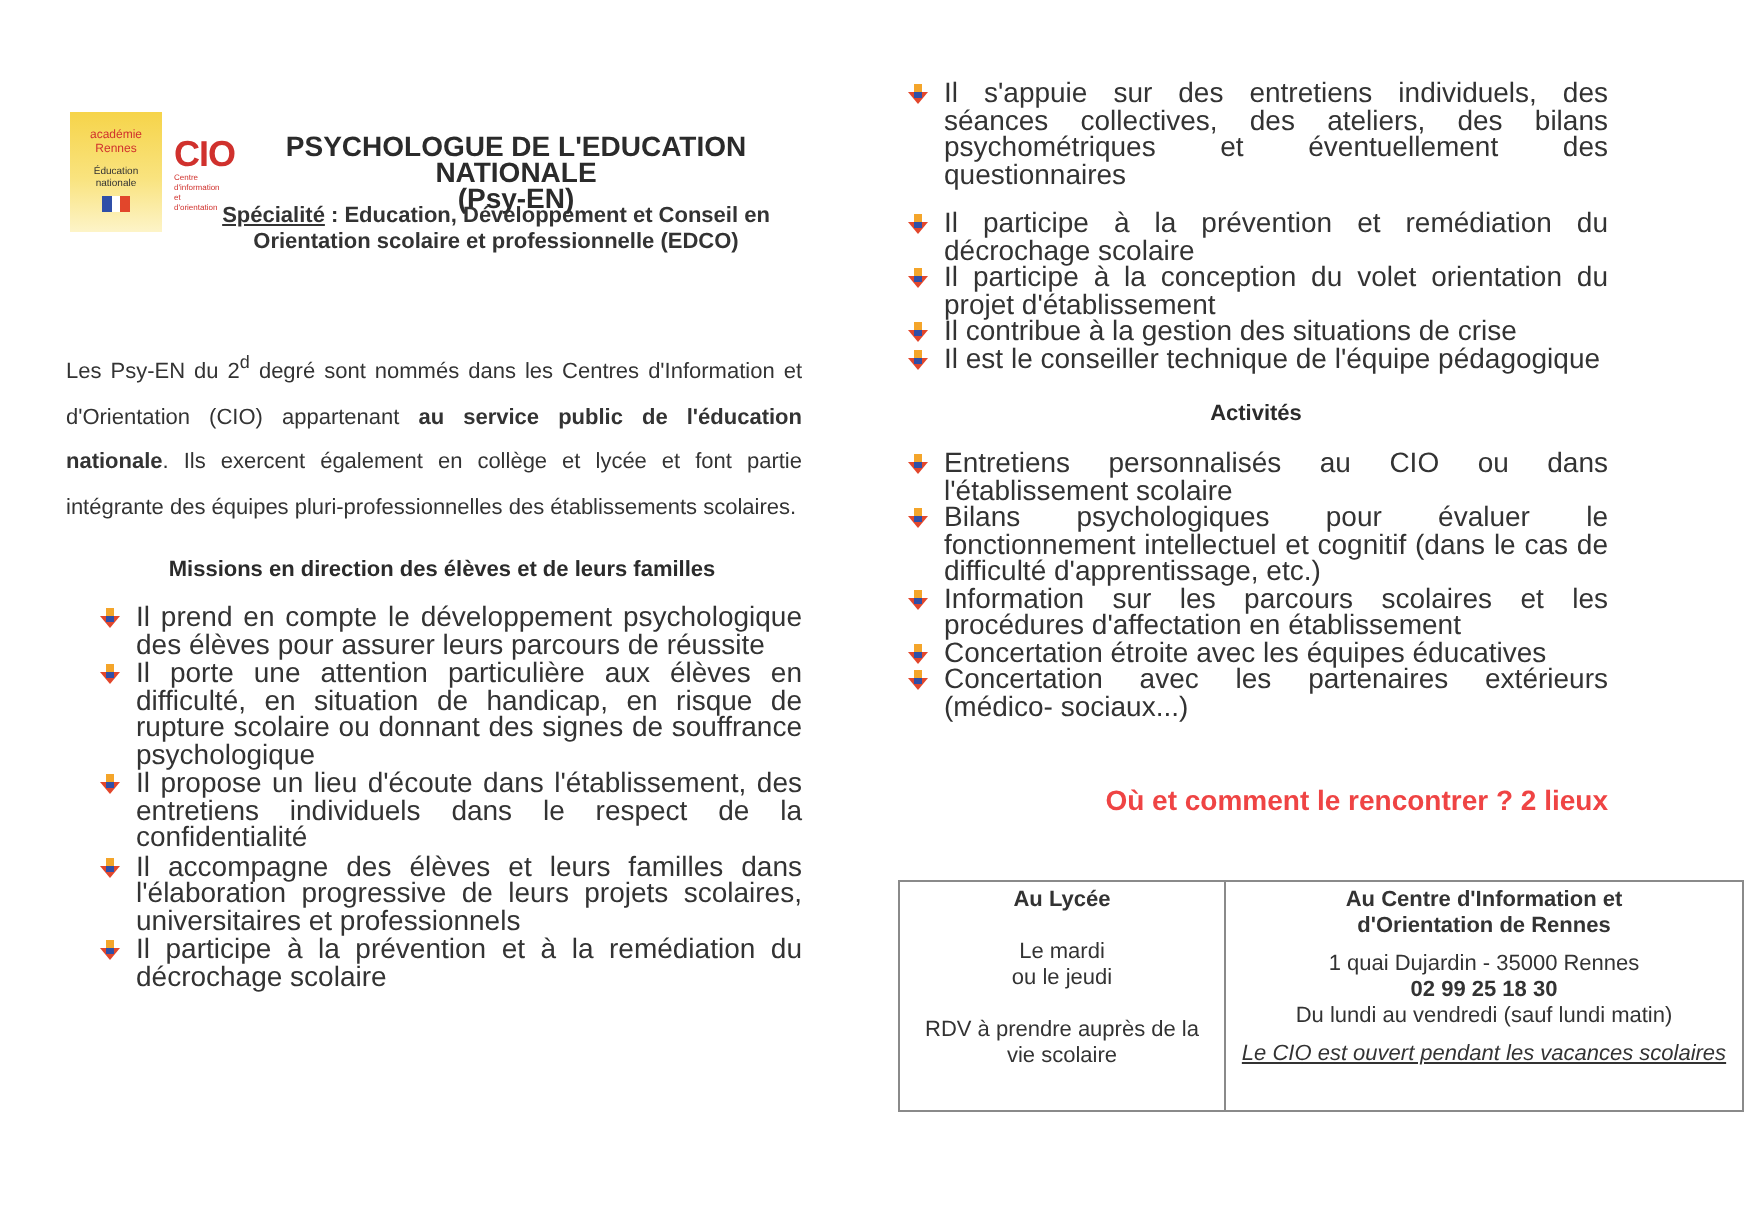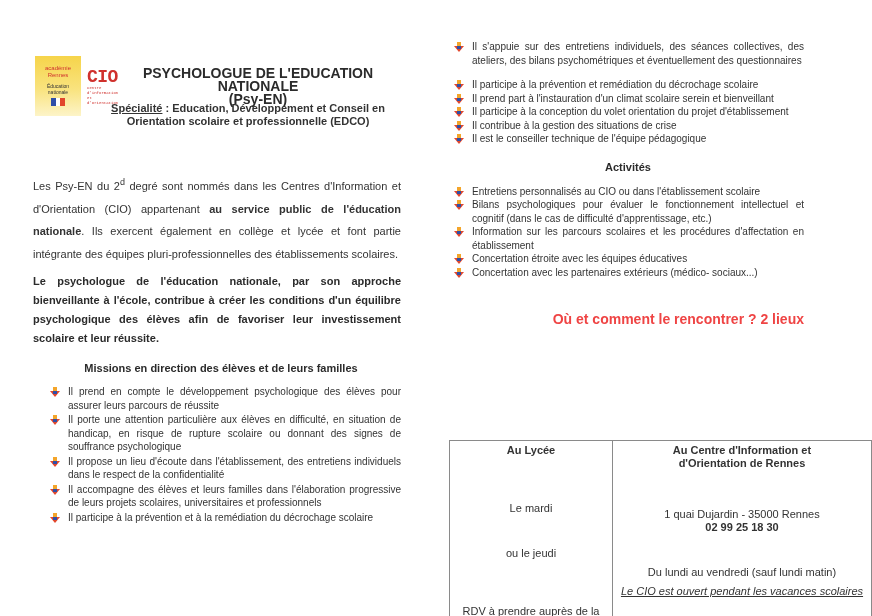--- a/index.html
+++ b/index.html
@@ -14,38 +14,38 @@
   .logo-academie {
     position: absolute; left: 2px; top: 16px; width: 46px; height: 60px;
     background: linear-gradient(180deg, #f6d44a 0%, #f9e37e 55%, #fdf4c8 100%);
     text-align: center; font-size: 6px; line-height: 7px; color: #d0312d; padding-top: 9px;
   }
   .logo-academie .en { color: #333; font-size: 5px; line-height: 6px; margin-top: 4px; }
   .flag { display: flex; width: 14px; height: 8px; margin: 3px auto 0; }
   .flag span { flex: 1; }
   .logo-cio {
     position: absolute; left: 54px; top: 28px; color: #d0312d;
-    font-weight: bold; font-size: 18px; letter-spacing: -0.5px; line-height: 18px; font-family: Liberation Mono, monospace;
+    font-weight: bold; font-size: 18px; letter-spacing: -0.5px; line-height: 18px;
   }
   .logo-cio small { display: block; font-size: 4px; line-height: 5px; font-weight: normal; letter-spacing: 0; width: 20px; }
 
   .title-block { position: absolute; left: 80px; top: 27px; width: 290px; text-align: center; font-weight: bold; font-size: 14px; line-height: 13px; color: #2b2b2b; }
   .spec { position: absolute; left: 60px; top: 62px; width: 310px; text-align: center; font-weight: bold; font-size: 11px; line-height: 13px; color: #333; }
   .spec u { text-decoration: underline; }
 
   .intro { margin-top: 55px; font-size: 11px; line-height: 22.5px; text-align: justify; color: #333; }
   .intro sup { font-size: 9px; vertical-align: 5px; line-height: 0; }
   .intro b { font-weight: bold; }
 
   .lead { margin-top: 7px; font-size: 11px; line-height: 19px; font-weight: bold; text-align: justify; color: #2b2b2b; }
 
   .section-title { text-align: center; font-weight: bold; font-size: 11px; line-height: 14px; color: #2b2b2b; }
 
   ul.bullets { list-style: none; }
-  ul.bullets li { position: relative; padding-left: 20px; font-size: 10px; line-height: 13.5px; text-align: justify; color: #333; }
+  ul.bullets li { position: relative; padding-left: 20px; font-size: 14px; line-height: 13.5px; text-align: justify; color: #333; }
   .bullet-icon { position: absolute; left: 2px; top: 2px; width: 10px; height: 10px; }
 
   .left-missions-title { margin-top: 13px; margin-left: 8px; }
   .left-list { margin-top: 10px; margin-left: 15px; }
   .left-list li { margin-bottom: 1px; }
 
   .right-first { margin-left: 0; }
   .right-section-1 { margin-top: 16px; }
   .right-list { margin-top: 11px; }
   .right-section-2 { margin-top: 14px; }
@@ -53,21 +53,21 @@
   .meet-title { margin-top: 32px; text-align: right; font-weight: bold; font-size: 14px; line-height: 17px; color: #ef4444; margin-left: -4px; }
 
   table.places { position: absolute; left: 449px; top: 440px; width: 423px; border-collapse: collapse; }
   table.places td { border: 1px solid #8a8a8a; vertical-align: top; text-align: center; font-size: 11px; line-height: 13px; color: #333; padding: 3px 4px 20px; }
   table.places td.c1 { width: 163px; }
   table.places .h { font-weight: bold; display: block; }
   table.places .gap { height: 13px; display: block; }
   table.places .gap-s { height: 6px; display: block; }
   table.places .u { text-decoration: underline; font-style: italic; display: block; }
   table.places .b { font-weight: bold; display: block; }
-  table.places .blk { display: block; margin-top: 32px; }
+  table.places .blk { display: block; }
 </style>
 </head>
 <body>
 
 <svg width="0" height="0" style="position:absolute">
   <defs>
     <g id="arrow-bullet">
       <rect x="3" y="0" width="4" height="5" fill="#f4a52a"></rect>
       <polygon points="0,4 10,4 5,10" fill="#e2462b"></polygon>
       <rect x="3" y="4" width="4" height="3" fill="#2f4fa8"></rect>
@@ -96,21 +96,20 @@
       <div>PSYCHOLOGUE DE L'EDUCATION NATIONALE</div>
       <div>(Psy-EN)</div>
     </div>
     <div class="spec">
       <u>Spécialité</u><span> : Education, Développement et Conseil en Orientation scolaire et professionnelle (EDCO)</span>
     </div>
   </div>
 
   <p class="intro"><span>Les Psy-EN du 2</span><sup>d</sup><span> degré sont nommés dans les Centres d'Information et d'Orientation (CIO) appartenant </span><b>au service public de l'éducation nationale</b><span>. Ils exercent également en collège et lycée et font partie intégrante des équipes pluri-professionnelles des établissements scolaires.</span></p>
 
-  <p class="lead">Le psychologue de l'éducation nationale, par son approche bienveillante à l'école, contribue à créer les conditions d'un équilibre psychologique des élèves afin de favoriser leur investissement scolaire et leur réussite.</p>
 
   <div class="section-title left-missions-title">Missions en direction des élèves et de leurs familles</div>
 
   <ul class="bullets left-list">
     <li><svg class="bullet-icon" viewBox="0 0 10 10">
           <use href="#arrow-bullet"></use>
         </svg><span>Il prend en compte le développement psychologique des élèves pour assurer leurs parcours de réussite</span></li>
     <li><svg class="bullet-icon" viewBox="0 0 10 10">
           <use href="#arrow-bullet"></use>
         </svg><span>Il porte une attention particulière aux élèves en difficulté, en situation de handicap, en risque de rupture scolaire ou donnant des signes de souffrance psychologique</span></li>
@@ -130,23 +129,20 @@
   <ul class="bullets right-first">
     <li><svg class="bullet-icon" viewBox="0 0 10 10">
           <use href="#arrow-bullet"></use>
         </svg><span>Il s'appuie sur des entretiens individuels, des séances collectives, des ateliers, des bilans psychométriques et éventuellement des questionnaires</span></li>
   </ul>
 
   <ul class="bullets right-list">
     <li><svg class="bullet-icon" viewBox="0 0 10 10">
           <use href="#arrow-bullet"></use>
         </svg><span>Il participe à la prévention et remédiation du décrochage scolaire</span></li>
-    <li><svg class="bullet-icon" viewBox="0 0 10 10">
-          <use href="#arrow-bullet"></use>
-        </svg><span>Il prend part à l'instauration d'un climat scolaire serein et bienveillant</span></li>
     <li><svg class="bullet-icon" viewBox="0 0 10 10">
           <use href="#arrow-bullet"></use>
         </svg><span>Il participe à la conception du volet orientation du projet d'établissement</span></li>
     <li><svg class="bullet-icon" viewBox="0 0 10 10">
           <use href="#arrow-bullet"></use>
         </svg><span>Il contribue à la gestion des situations de crise</span></li>
     <li><svg class="bullet-icon" viewBox="0 0 10 10">
           <use href="#arrow-bullet"></use>
         </svg><span>Il est le conseiller technique de l'équipe pédagogique</span></li>
   </ul>

